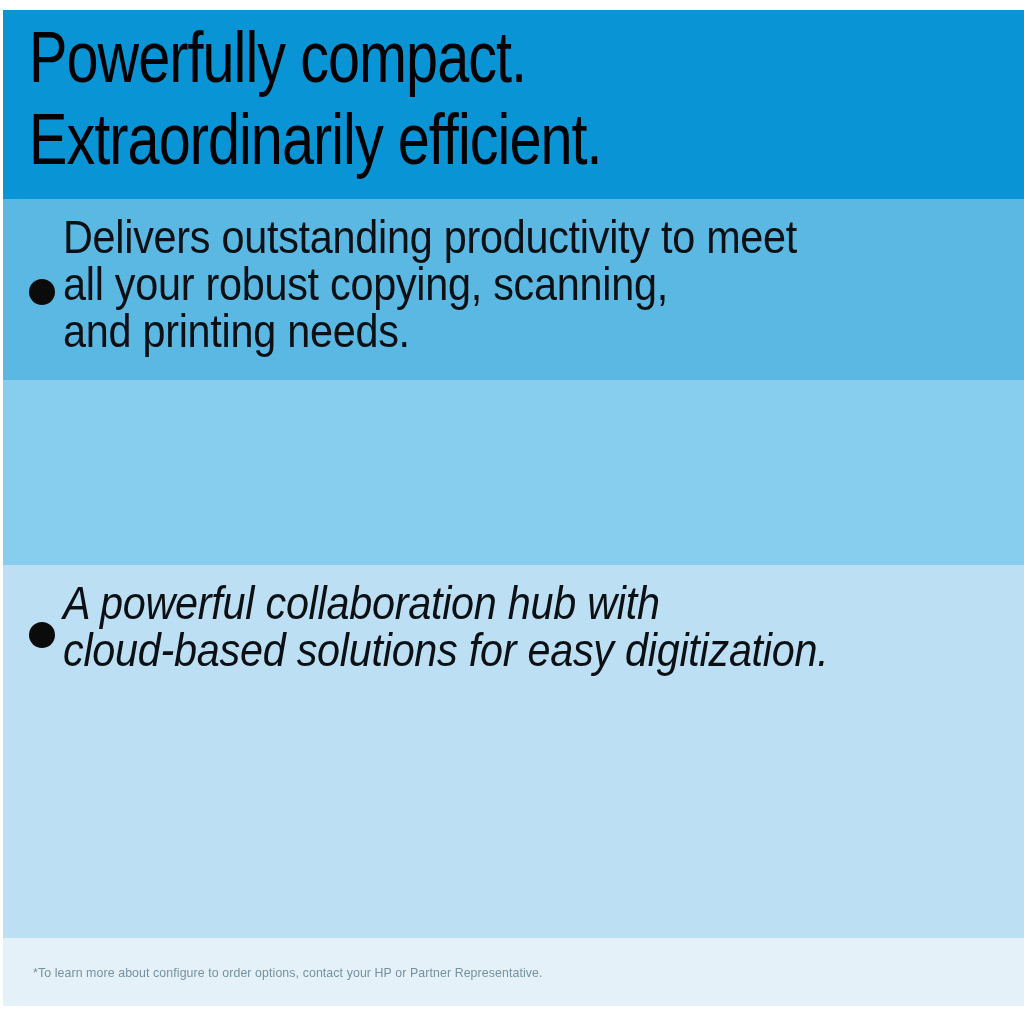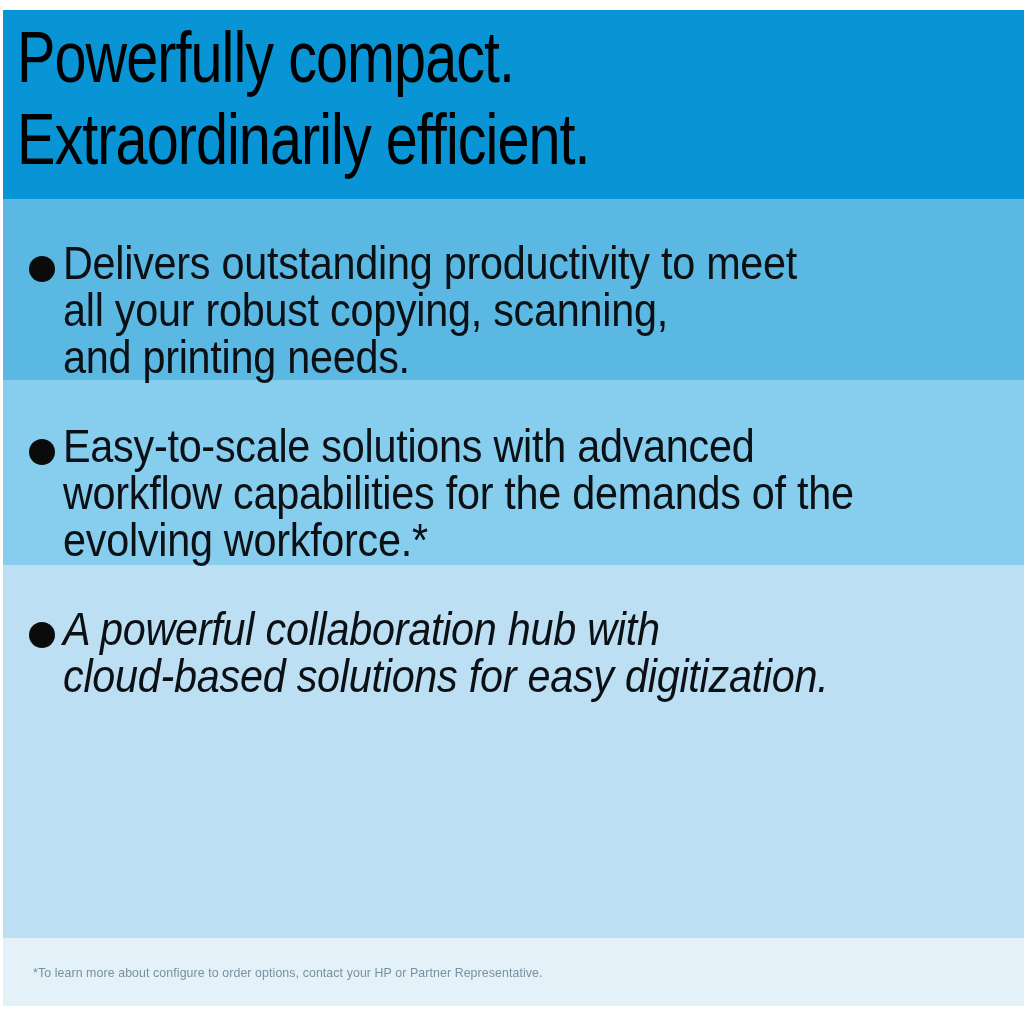--- a/index.html
+++ b/index.html
@@ -26,21 +26,21 @@
     left:3px;
     right:0px;
     width:1021px;
     overflow:hidden;
   }
 
   .band-header {
     top:10px;
     height:189px;
     background:#0995d5;
-    padding-left:14px;
+    padding-left:26px;
     padding-top:6px;
   }
 
   .band-b1 {
     top:199px;
     height:181px;
     background:#5bb8e2;
   }
 
   .band-b2 {
@@ -72,23 +72,22 @@
     transform:scaleX(0.80);
     transform-origin:left top;
     white-space:nowrap;
   }
   .headline-line { display:block; }
 
   
   .bullet-row {
     position:absolute;
     display:flex;
-    align-items:flex-start;
+    align-items:center;
     left:29px;
-    margin-top:26px;
   }
 
   .bullet-dot {
     flex:0 0 auto;
     width:26px;
     height:26px;
     border-radius:50%;
     background:#0b0b0b;
     margin-top:17px;
     margin-right:8px;
@@ -165,28 +164,20 @@
 
   <div class="bullet-row row-1">
     <span class="bullet-dot"></span>
     <div class="bullet-text">
       <span>Delivers outstanding productivity to meet</span>
       <span>all your robust copying, scanning,</span>
       <span>and printing needs.</span>
     </div>
   </div>
 
-  <div class="bullet-row row-2">
-    <span class="bullet-dot"></span>
-    <div class="bullet-text">
-      <span>Easy-to-scale solutions with advanced</span>
-      <span>workflow capabilities for the demands of the</span>
-      <span>evolving workforce.*</span>
-    </div>
-  </div>
 
   <div class="bullet-row row-3">
     <span class="bullet-dot"></span>
     <div class="bullet-text">
       <span>A powerful collaboration hub with</span>
       <span>cloud-based solutions for easy digitization.</span>
     </div>
   </div>
 
   <div class="footnote">*To learn more about configure to order options, contact your HP or Partner Representative.</div>

